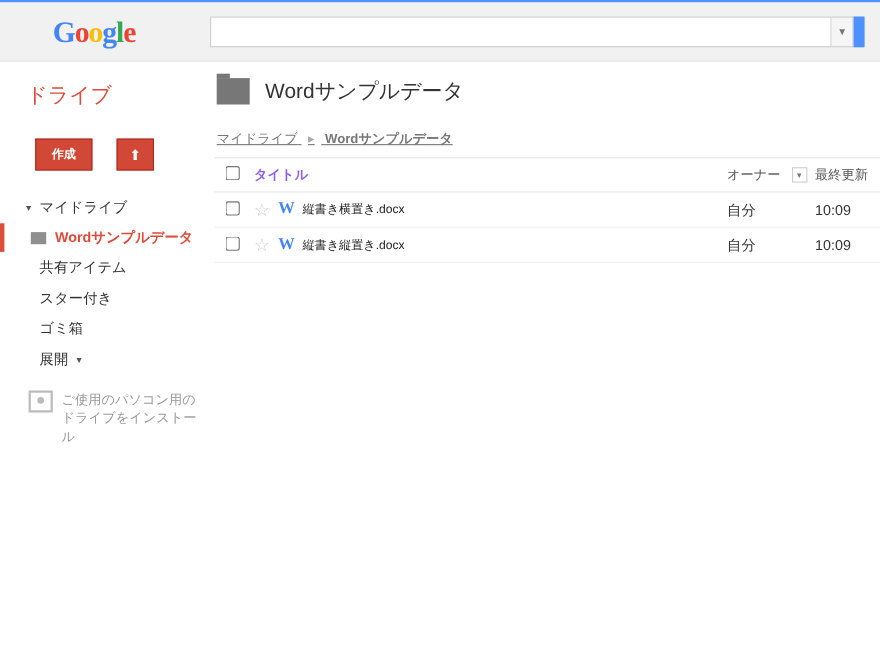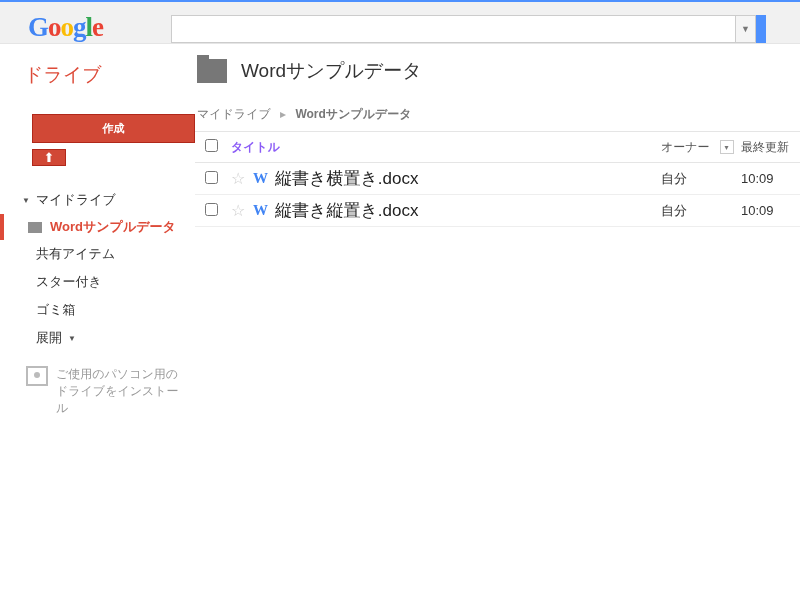--- a/index.html
+++ b/index.html
@@ -1,58 +1,58 @@
 <!DOCTYPE html>
 <html><head>
 <meta charset="utf-8">
 <style>
   * { box-sizing: border-box; margin: 0; padding: 0; }
   body { font-family: Arial, "Hiragino Kaku Gothic Pro", "Meiryo", sans-serif; font-size: 13px; color: #222; background: #fff; width: 800px; height: 603px; overflow: hidden; }
-  .topbar { height: 44px; background: #f1f1f1; border-bottom: 1px solid #e5e5e5; border-top: 2px solid #4d90fe; display: flex; align-items: flex-end; }
+  .topbar { height: 56px; background: #f1f1f1; border-bottom: 1px solid #e5e5e5; border-top: 2px solid #4d90fe; display: flex; align-items: center; padding-left: 20px; }
   .google-logo { margin-left: 28px; margin-top:2px; font-size: 27px; font-weight: bold; font-family: "Times New Roman", serif; letter-spacing: -1px; }
   .google-logo .g1 { color:#4285F4; } .google-logo .o1{color:#EA4335;} .google-logo .o2{color:#FBBC05;} .google-logo .g2{color:#4285F4;} .google-logo .l{color:#34A853;} .google-logo .e{color:#EA4335;}
   .search-wrap { margin-left: 68px; display:flex; align-items:center;}
   .search-input { width: 565px; height: 28px; border: 1px solid #ccc; background: #fff; padding: 0 6px; font-size: 14px; }
   .search-drop { width: 20px; height: 28px; border:1px solid #ccc; border-left:none; background:#f5f5f5; display:flex; align-items:center; justify-content:center; color:#777; font-size:9px;}
   .search-btn { width: 10px; height: 28px; background:#4d90fe; border:none; }
   .layout { display:flex; }
   .sidebar { width:195px; padding-top:18px; }
   .drive-title { color:#dd4b39; font-size:19px; margin-left:24px; margin-bottom:26px; }
-  .btn-row { display:flex; gap:6px; margin-left:32px; margin-bottom:20px;flex-direction:column; }
+  .btn-row { display:flex; gap:22px; margin-left:32px; margin-bottom:20px; }
   .create-btn { background:#d14836; color:#fff; font-size:11px; font-weight:bold; padding:6px 14px; border:1px solid #b0281a; cursor:pointer; }
   .upload-btn { background:#d14836; color:#fff; width:34px; display:flex;align-items:center;justify-content:center; border:1px solid #b0281a; cursor:pointer; font-size:13px; }
   .nav { list-style:none; margin-left:18px; }
   .nav li { padding:5px 0 5px 4px; font-size:13px; color:#333; cursor:pointer; display:flex; align-items:center; gap:4px;}
   .nav .tri { font-size:8px; color:#555; width:10px; display:inline-block;}
   .nav .folder-icon { width:14px;height:11px;background:#8f8f8f; display:inline-block; margin-right:4px;}
   .nav .subitem { padding-left:24px; color:#dd4b39; font-weight:bold; border-left:4px solid #dd4b39; margin-left:-18px; padding-top:4px; padding-bottom:4px;}
   .nav .expand-caret{font-size:8px;color:#555;margin-left:2px;}
   .install-box { display:flex; gap:8px; margin:14px 14px 0 26px; color:#999; font-size:12px; line-height:1.4;}
   .install-icon { width:22px;height:20px;border:2px solid #bbb; position:relative; flex-shrink:0;}
   .install-icon::after{content:"";position:absolute;width:6px;height:6px;background:#bbb;border-radius:50%;top:4px;left:6px;}
   .main { flex:1; padding-top:14px;}
   .folder-header { display:flex; align-items:center; gap:14px; margin-bottom:14px; padding-left:2px;}
   .big-folder-icon { width:30px;height:24px;background:#777; position:relative;}
   .big-folder-icon::before{content:"";position:absolute;top:-4px;left:0;width:12px;height:4px;background:#777;}
   .folder-title { font-size:19px; color:#333; }
-  .breadcrumb { font-size:12px; color:#777; padding:8px 0 8px 2px;}
+  .breadcrumb { font-size:12px; color:#777; padding:8px 0 8px 2px;text-decoration:underline;}
   .breadcrumb .sep{margin:0 6px;color:#aaa;}
   .breadcrumb .cur{font-weight:bold;color:#777;}
   .table-head { display:flex; align-items:center; border-top:1px solid #e5e5e5; border-bottom:1px solid #e5e5e5; height:32px; padding-left:10px;}
   .th-check{ width:26px;}
   .th-title { color:#8b5cf6; font-size:12px; font-weight:bold; flex-basis:430px;}
   .th-owner { color:#555; font-size:12px; width:80px; display:flex; align-items:center; gap:10px;}
   .th-owner .sortbox{width:14px;height:14px;border:1px solid #ccc;display:flex;align-items:center;justify-content:center;font-size:8px;color:#777;}
   .th-date { color:#555; font-size:12px; }
   .row { display:flex; align-items:center; height:32px; border-bottom:1px solid #eee; padding-left:10px;}
   .row .cb{width:26px;} .row .cb input{cursor:pointer;}
   .row .star{width:22px;color:#ccc;font-size:16px;cursor:pointer;}
   .row .ficon{width:22px;}
   .word-icon{color:#4285F4;font-weight:bold;font-size:15px;font-family:"Times New Roman",serif;}
-  .row .fname{flex-basis:386px;color:#222;font-size:17px;cursor:pointer;}
+  .row .fname{flex-basis:386px;color:#222;font-size:11px;cursor:pointer;}
   .row .owner{width:80px;color:#333;font-size:13px;}
   .row .time{color:#333;font-size:13px;}
   input[type=checkbox]{width:13px;height:13px;}
 </style>
 </head>
 <body>
 
 <div class="topbar">
   <div class="google-logo"><span class="g1">G</span><span class="o1">o</span><span class="o2">o</span><span class="g2">g</span><span class="l">l</span><span class="e">e</span></div>
   <div class="search-wrap">

